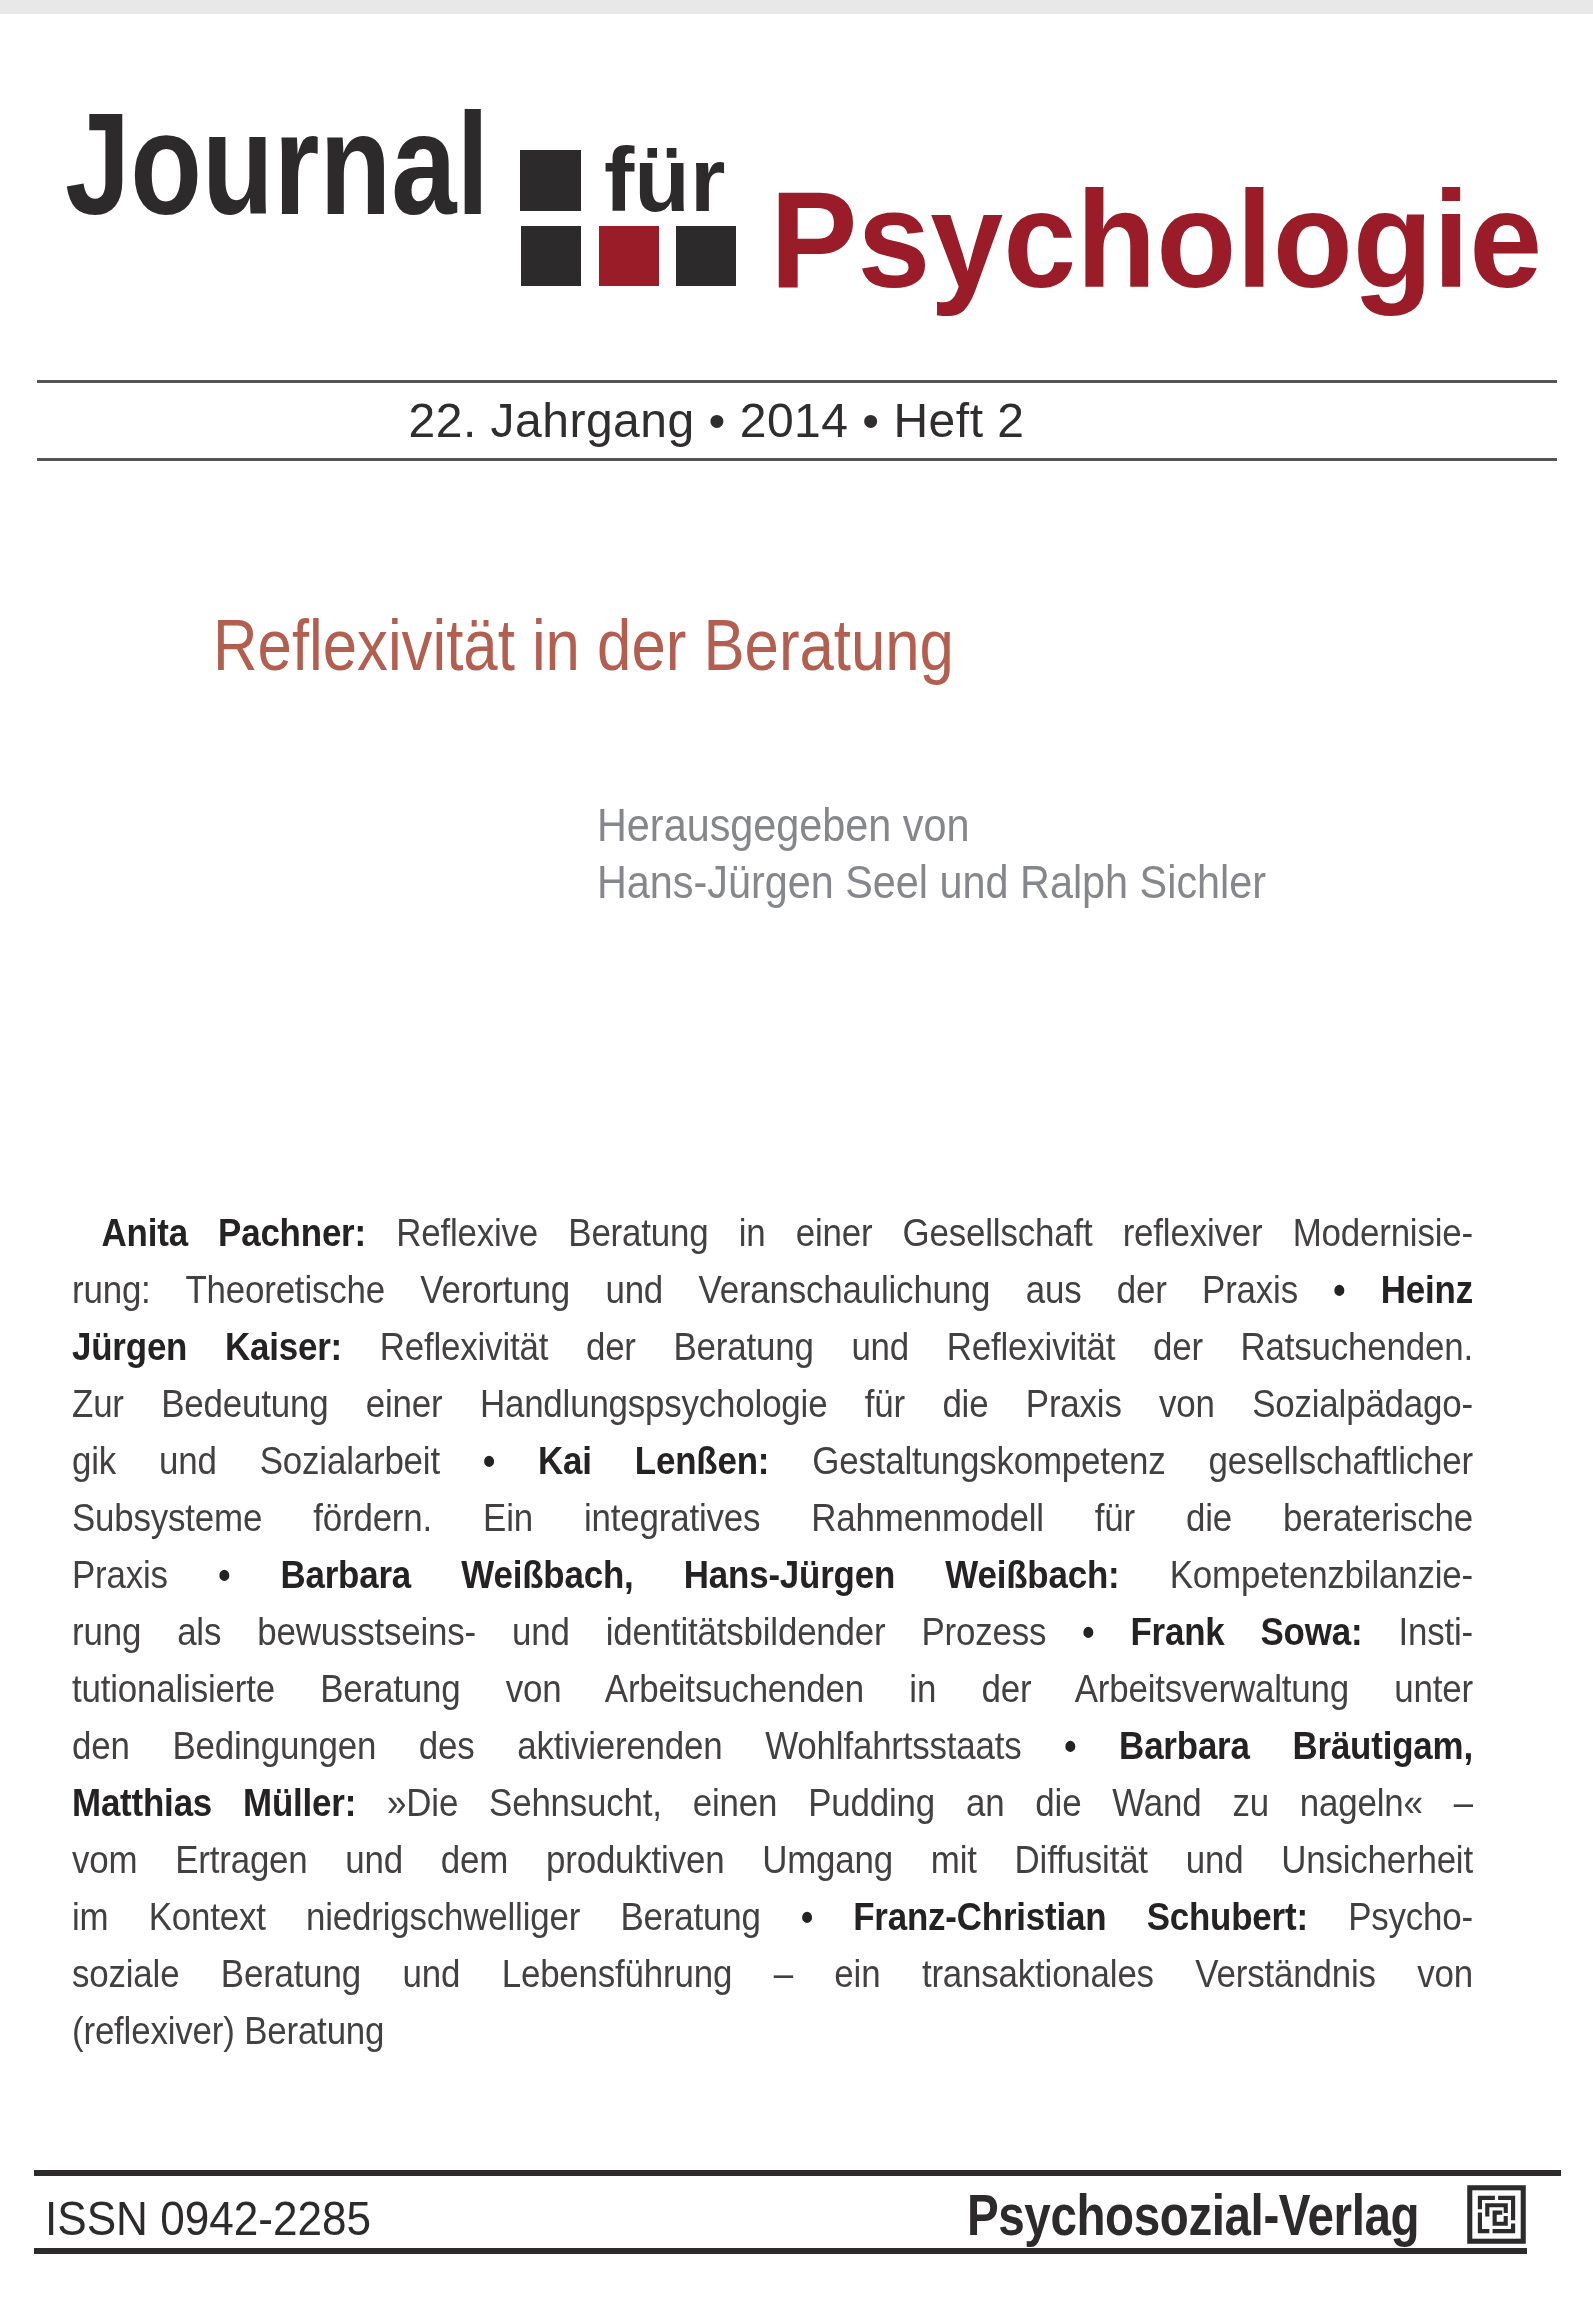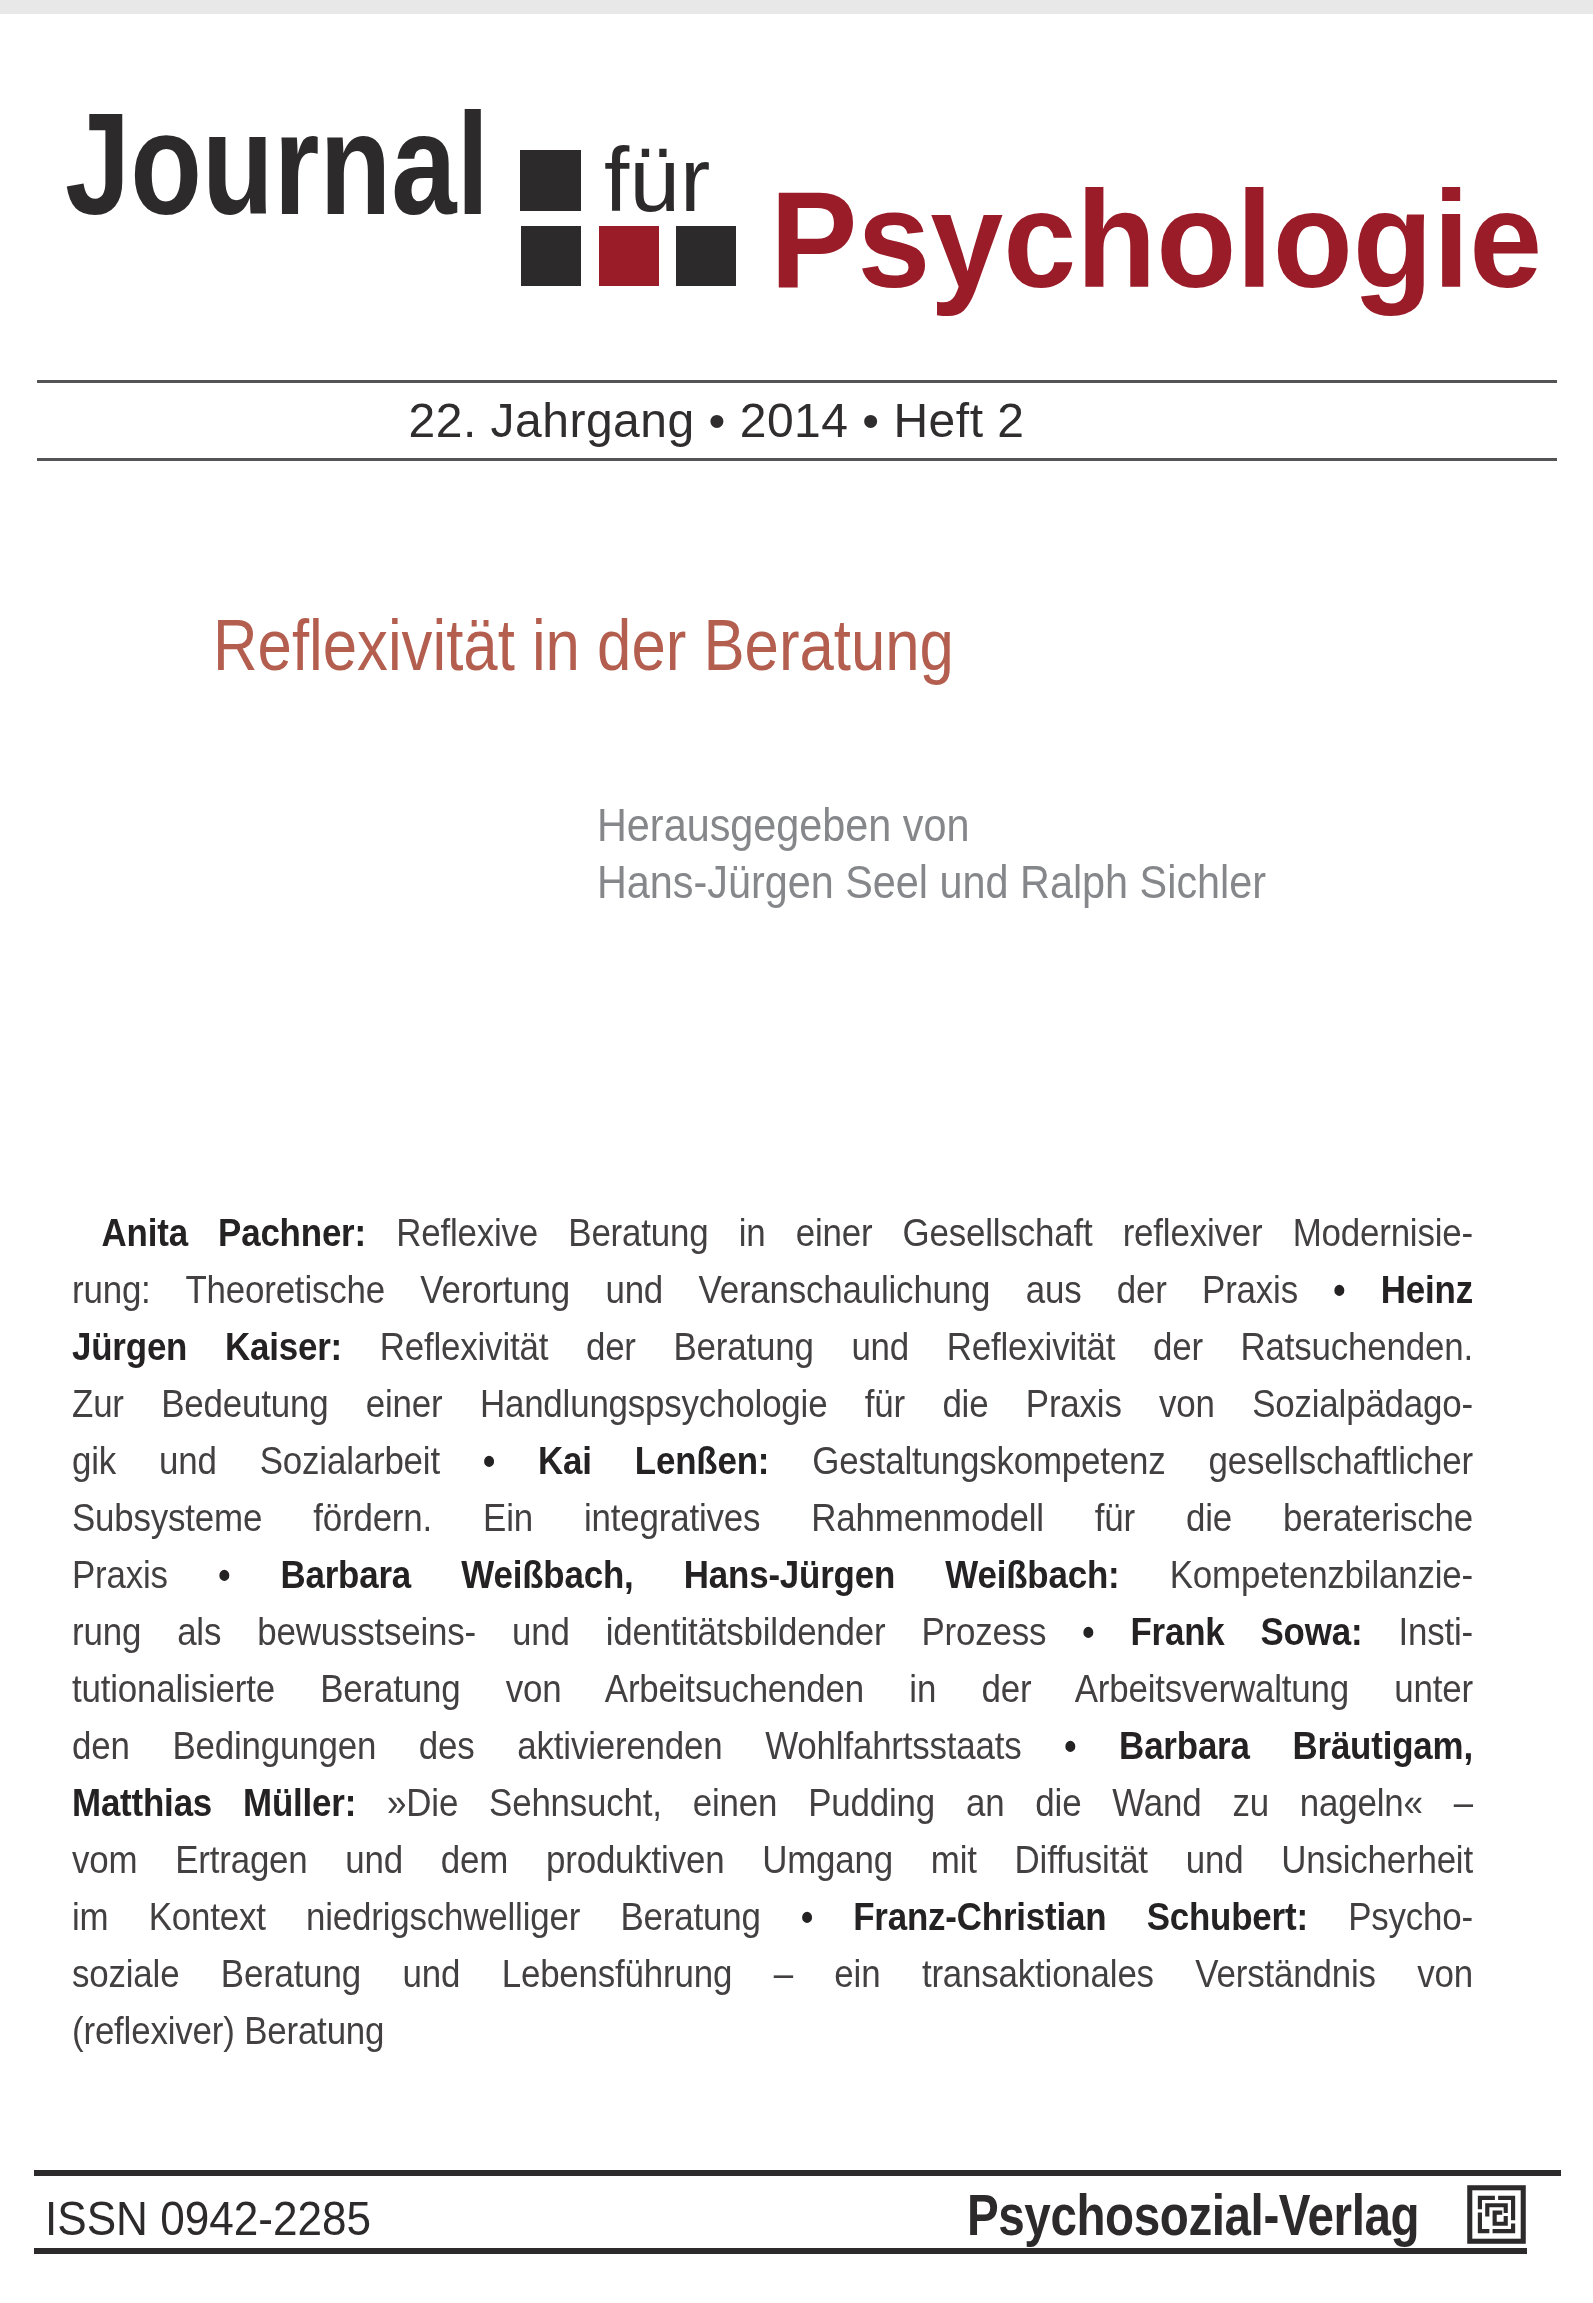--- a/index.html
+++ b/index.html
@@ -16,21 +16,21 @@
     position:relative;width:1593px;height:2304px;background:#ffffff;
     overflow:hidden;margin:14px auto;
     font-family:"Liberation Sans","DejaVu Sans",sans-serif;
     -webkit-font-smoothing:antialiased;
   }
   .abs{position:absolute;}
   .hw{white-space:nowrap;line-height:1;display:inline-block;transform-origin:0 0;}
 
   
   .word-journal{left:65px;top:78px;font-size:145px;font-weight:bold;color:var(--dark);transform:scaleX(0.81);}
-  .word-fuer{left:604px;top:120px;font-size:91px;font-weight:normal;color:var(--dark);}
+  .word-fuer{left:604px;top:120px;font-size:91px;font-weight:bold;color:var(--dark);}
   .word-psych{left:770px;top:156px;font-size:138px;font-weight:bold;color:var(--brand-red);transform:scaleX(0.95);}
   .sq{position:absolute;width:60px;height:60px;}
   .sq.dark{background:var(--dark);}
   .sq.red{background:var(--brand-red);}
   .sq-a{left:520px;top:136px;width:61px;height:61px;}
   .sq-b{left:521px;top:212px;}
   .sq-c{left:599px;top:212px;}
   .sq-d{left:676px;top:212px;}
 
   

